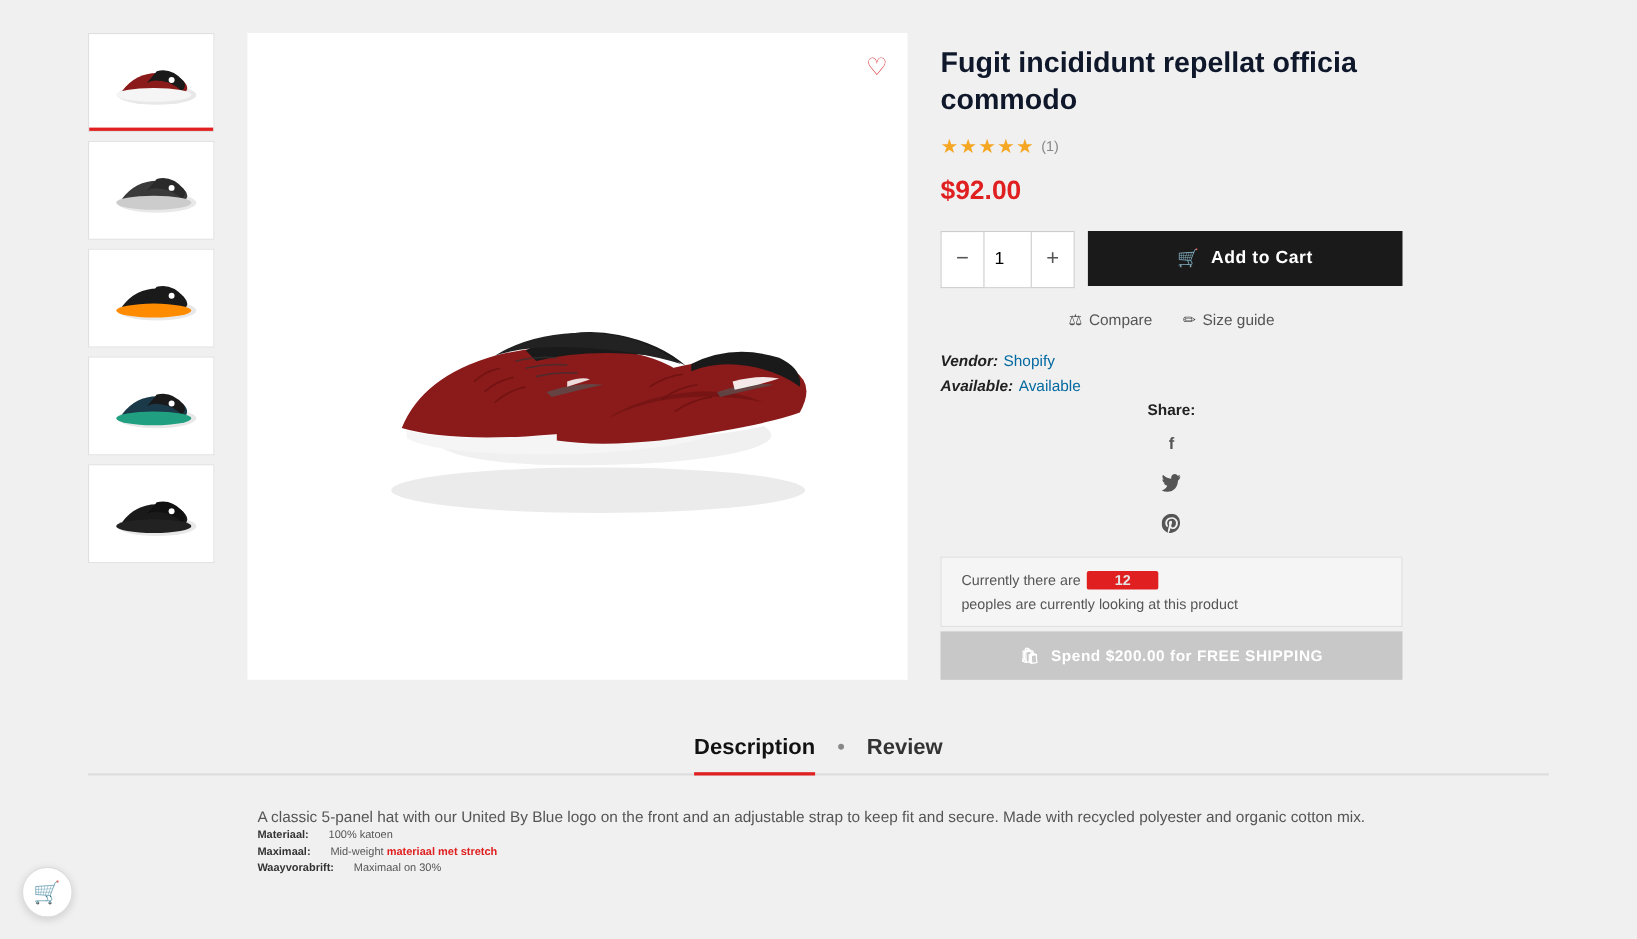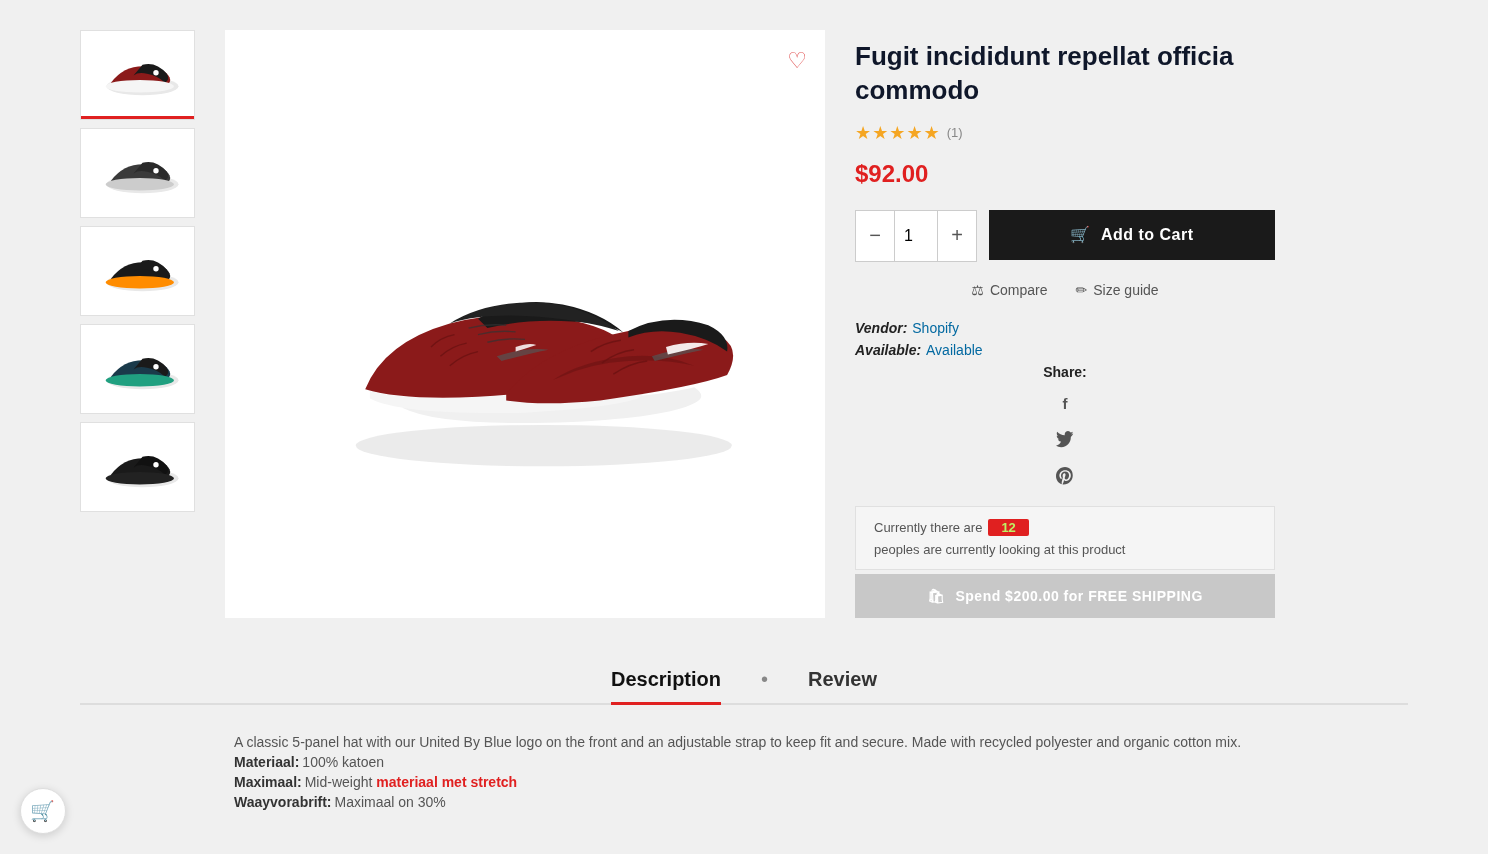--- a/index.html
+++ b/index.html
@@ -218,24 +218,24 @@
       margin-bottom: 4px;
       font-size: 13px;
       color: #555;
       display: flex;
       align-items: center;
       gap: 6px;
       flex-wrap: wrap;
     }
     .viewers-badge {
       background: #e02020;
-      color: #bef264;
+      color: #e5e5e5;
       font-weight: 700;
       font-size: 13px;
-      padding: 1px 13px;
+      padding: 1px 25px;
       border-radius: 2px;
       display: inline-block;
     }
     .shipping-bar {
       background: #c8c8c8;
       color: #fff;
       padding: 14px 18px;
       display: flex;
       align-items: center;
       justify-content: center;
@@ -245,21 +245,21 @@
       letter-spacing: 0.5px;
     }
     
     .tabs-section {
       margin-top: 50px;
       background: #f0f0f0;
     }
     .tabs-header {
       display: flex;
       justify-content: center;
-      gap: 40px;
+      gap: 20px;
       border-bottom: 2px solid #ddd;
       margin-bottom: 26px;
     }
     .tab-item {
       font-size: 20px;
       font-weight: 600;
       padding-bottom: 12px;
       cursor: pointer;
       color: #333;
       position: relative;
@@ -290,26 +290,26 @@
     .tab-description {
       color: #555;
       font-size: 14px;
       line-height: 1.7;
     }
     .tab-list {
       list-style: none;
       padding: 0;
     }
     .tab-list li {
-      font-size: 14px;
+      font-size: 10px;
       color: #555;
       margin-bottom: 4px;
       display: flex;
       align-items: center;
-      gap: 3px;
+      gap: 18px;
     }
     .tab-list li .label { font-weight: 600; color: #333; }
     .tab-list li .value a { color: #e02020; text-decoration: none; font-weight: bold; }
   </style>
 </head>
 <body>
 
 <div class="page-wrapper">
   <div class="product-section">
 

